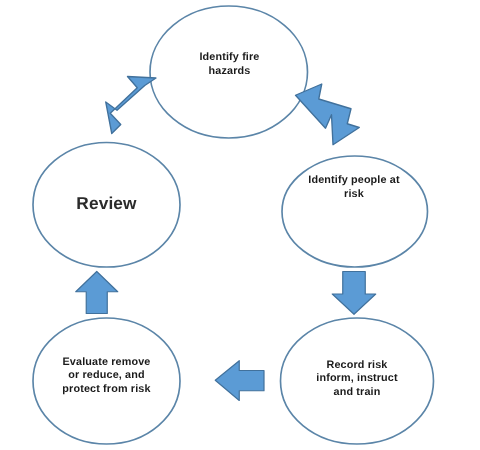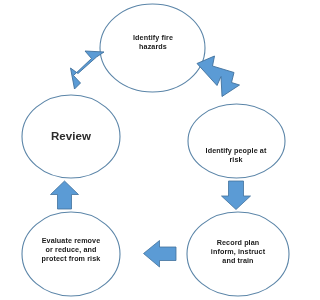--- a/index.html
+++ b/index.html
@@ -35,21 +35,21 @@
     line-height: 1.28;
     letter-spacing: 0.1px;
     white-space: pre-line;
     pointer-events: none;
   }
   .node-label.small  { font-size: 7.2px; }
   .node-label.review { font-size: 11.5px; font-weight: bold; color: #2b2b2b; }
 
   
   #label-identify-fire-hazards { left: 102px; top: 33px;  width: 102px; }
-  #label-identify-people-risk  { left: 186px; top: 146px; width: 100px; }
+  #label-identify-people-risk  { left: 186px; top: 115px; width: 100px; }
   #label-record-plan           { left: 186px; top: 238px; width: 104px; }
   #label-evaluate-remove       { left: 20px;  top: 236px; width: 102px; }
   #label-review                { left: 20px;  top: 129px; width: 102px; }
 </style>
 </head>
 <body>
 
 <div id="diagram-root">
 
   <svg id="diagram-svg" viewBox="0 0 300 300" xmlns="http://www.w3.org/2000/svg">
@@ -118,21 +118,21 @@
                L 57.5 194.5 Z" fill="#5b9bd5" stroke="#41719c" stroke-width="0.8" stroke-linejoin="round"></path>
     </g>
   </svg>
 
   <div class="node-label small" id="label-identify-fire-hazards">Identify fire
 hazards</div>
 
   <div class="node-label small" id="label-identify-people-risk">Identify people at
 risk</div>
 
-  <div class="node-label small" id="label-record-plan">Record plan
+  <div class="node-label small" id="label-record-plan">Record risk
 inform, instruct
 and train</div>
 
   <div class="node-label small" id="label-evaluate-remove">Evaluate remove
 or reduce, and
 protect from risk</div>
 
   <div class="node-label review" id="label-review">Review</div>
 
 </div>

